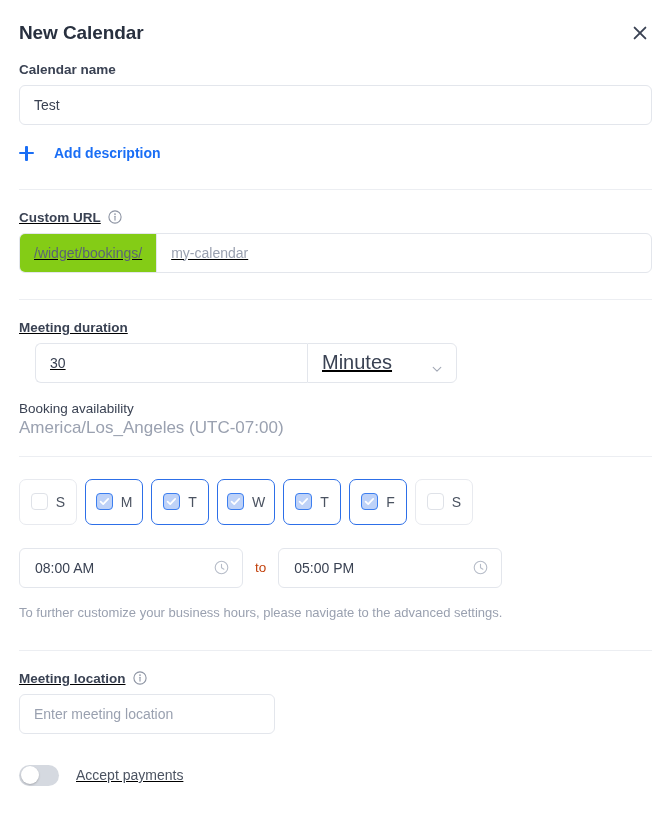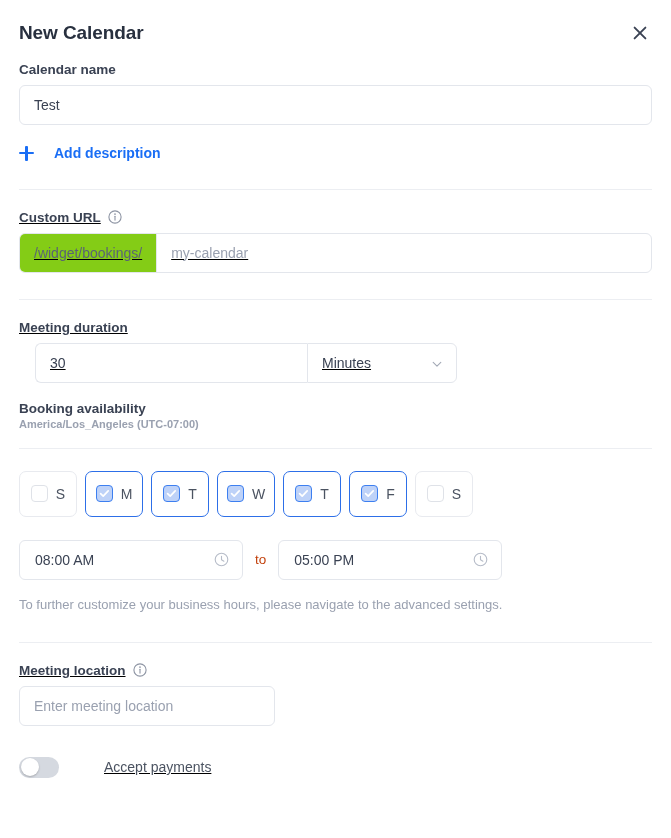--- a/index.html
+++ b/index.html
@@ -54,27 +54,27 @@
     font-size: 13.5px;
     font-weight: 700;
     color: #3a4253;
     margin-bottom: 8px;
     display: flex;
     align-items: center;
     gap: 7px;
   }
   .field-label-plain {
     font-size: 13.5px;
-    font-weight: 700;
+    font-weight: 400;
     color: #3a4253;
     margin-bottom: 2px;
   }
   .sub-label {
-    font-size: 11px;
-    font-weight: 700;
+    font-size: 17px;
+    font-weight: 400;
     color: #9aa1b0;
   }
 
   .info-icon {
     width: 14px;
     height: 14px;
     display: inline-flex;
     flex: none;
   }
 
@@ -186,21 +186,21 @@
     width: 150px;
     height: 40px;
     border: 1px solid #e3e6ec;
     border-radius: 0 6px 6px 0;
     background: #fff;
     display: flex;
     align-items: center;
     justify-content: space-between;
     padding: 0 13px 0 14px;
     cursor: pointer;
-    font-size: 14px;
+    font-size: 20px;
     color: #3a4253;
   }
   .chev {
     width: 12px; height: 12px; flex: none;
   }
 
   
   .days-row {
     display: flex;
     gap: 8px;
@@ -314,21 +314,20 @@
     left: 1.5px;
     width: 18px;
     height: 18px;
     border-radius: 50%;
     background: #ffffff;
     box-shadow: 0 1px 2px rgba(0,0,0,.22);
   }
   .toggle-label {
     font-size: 14px;
     color: #4b5361;
-    margin-left: 28px;
   }
   .mt-14 { margin-top: 14px; }
   .mt-18 { margin-top: 18px; }
   .mt-20 { margin-top: 20px; text-decoration: underline; }
   .mt-24 { margin-top: 24px; }
   .mt-26 { margin-top: 26px; }
   .mt-30 { margin-top: 30px; }
 </style>
 </head>
 <body>

